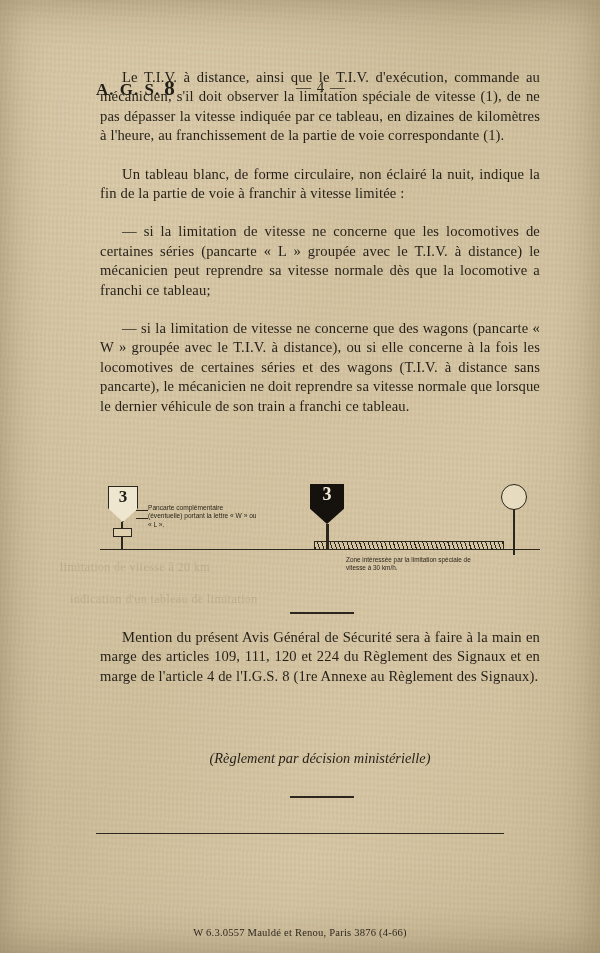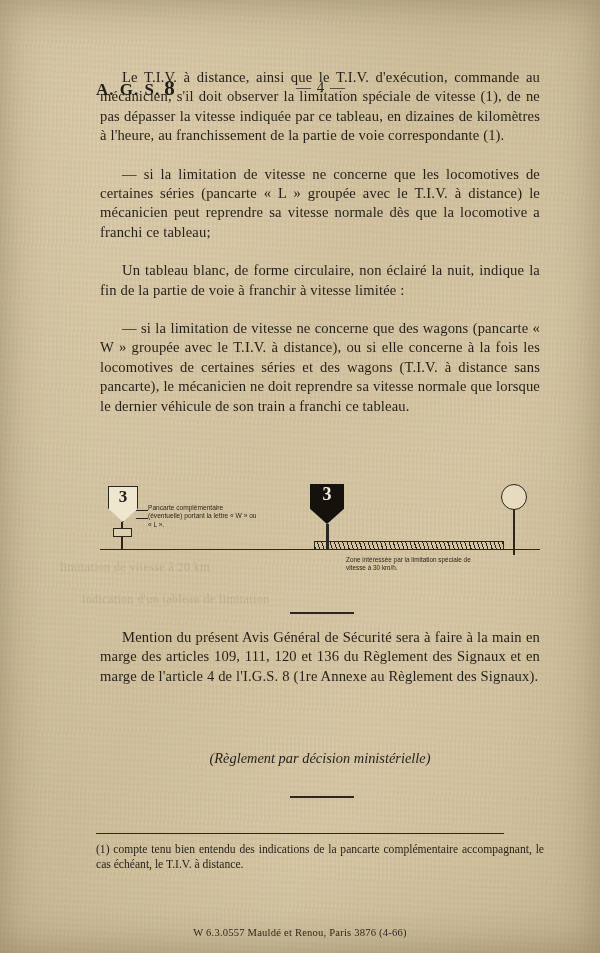--- a/index.html
+++ b/index.html
@@ -322,35 +322,35 @@
     margin-top: 39px;
   }
 </style>
 </head>
 <body>
 
 <div class="page">
   <div class="grain"></div>
 
   <div class="ghost" style="left:60px; top:560px; width:300px;">limitation de vitesse à 20 km</div>
-  <div class="ghost" style="left:70px; top:592px; width:320px;margin-left:12px;">indication d'un tableau de limitation</div>
+  <div class="ghost" style="left:70px; top:592px; width:320px;">indication d'un tableau de limitation</div>
 
   <div class="content">
 
     <div class="header">
       <div class="header-title">
         <span>A. G. S.</span><span class="num">8</span>
       </div>
       <div class="header-page">— 4 —</div>
     </div>
 
     <div class="body-block">
       <p class="para"><span class="ind"></span><span>Le T.I.V. à distance, ainsi que le T.I.V. d'exécution, commande au mécanicien, s'il doit observer la limitation spéciale de vitesse (1), de ne pas dépasser la vitesse indiquée par ce tableau, en dizaines de kilomètres à l'heure, au franchissement de la partie de voie correspondante (1).</span></p>
+      <p class="para"><span class="ind"></span><span>Un tableau blanc, de forme circulaire, non éclairé la nuit, indique la fin de la partie de voie à franchir à vitesse limitée :</span></p>
       <p class="para"><span class="ind"></span><span>— si la limitation de vitesse ne concerne que les locomotives de certaines séries (pancarte « L » groupée avec le T.I.V. à distance) le mécanicien peut reprendre sa vitesse normale dès que la locomotive a franchi ce tableau;</span></p>
-      <p class="para"><span class="ind"></span><span>Un tableau blanc, de forme circulaire, non éclairé la nuit, indique la fin de la partie de voie à franchir à vitesse limitée :</span></p>
       <p class="para"><span class="ind"></span><span>— si la limitation de vitesse ne concerne que des wagons (pancarte « W » groupée avec le T.I.V. à distance), ou si elle concerne à la fois les locomotives de certaines séries et des wagons (T.I.V. à distance sans pancarte), le mécanicien ne doit reprendre sa vitesse normale que lorsque le dernier véhicule de son train a franchi ce tableau.</span></p>
     </div>
 
     <div class="figure">
       <div class="ground-line"></div>
 
       <div class="sign-left">
         <div class="pent">
           <span>3</span>
         </div>
@@ -374,26 +374,25 @@
 
       <div class="sign-right">
         <div class="circle"></div>
         <div class="post-right"></div>
       </div>
     </div>
 
     <div class="rule rule-1"></div>
 
     <div class="closing">
-      <p class="para"><span class="ind"></span><span>Mention du présent Avis Général de Sécurité sera à faire à la main en marge des articles 109, 111, 120 et 136 du Règlement des Signaux et en marge de l'article 4 de l'I.G.S. 8 (1re Annexe au Règlement des Signaux).</span></p>
+      <p class="para"><span class="ind"></span><span>Mention du présent Avis Général de Sécurité sera à faire à la main en marge des articles 109, 111, 120 et 224 du Règlement des Signaux et en marge de l'article 4 de l'I.G.S. 8 (1re Annexe au Règlement des Signaux).</span></p>
     </div>
 
     <div class="approved">(Règlement par décision ministérielle)</div>
 
     <div class="rule rule-2"></div>
     <div class="rule rule-foot"></div>
 
-    <div class="footnote">(1) compte tenu bien entendu des indications de la pancarte complémentaire accompagnant, le cas échéant, le T.I.V. à distance.</div>
     <div class="imprint">W 6.3.0557  Mauldé et Renou, Paris 3876 (4-66)</div>
   </div>
 
   <div class="edge-dark"></div>
 </div>
 
 </body></html>

